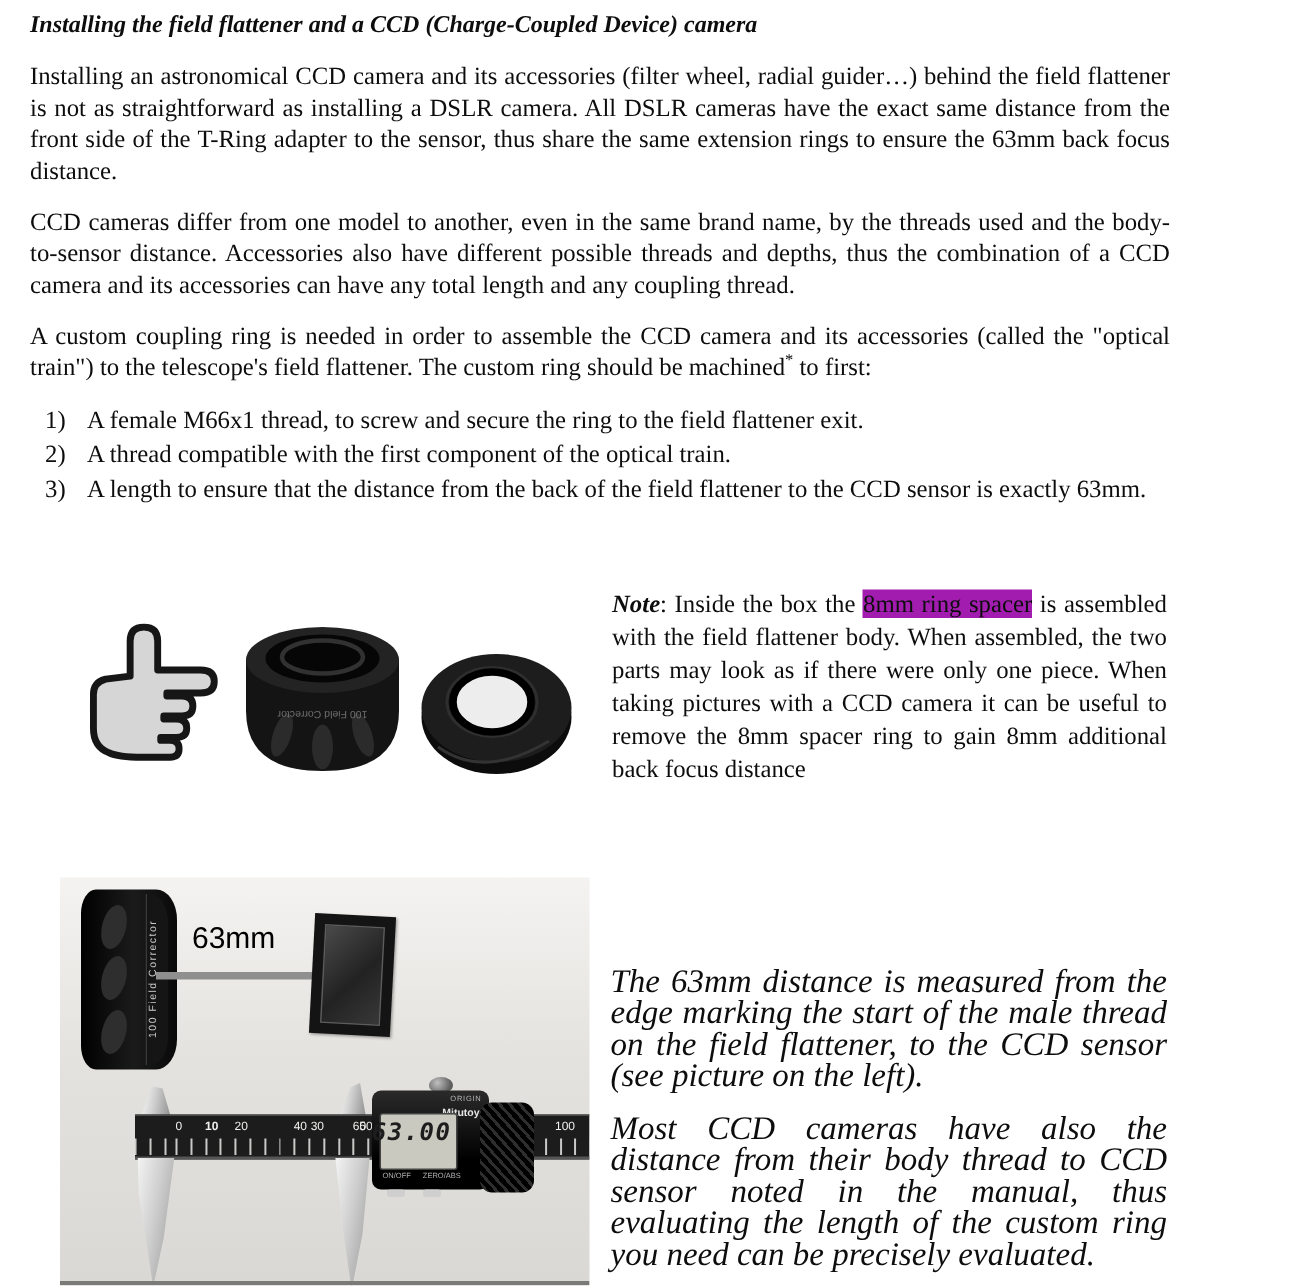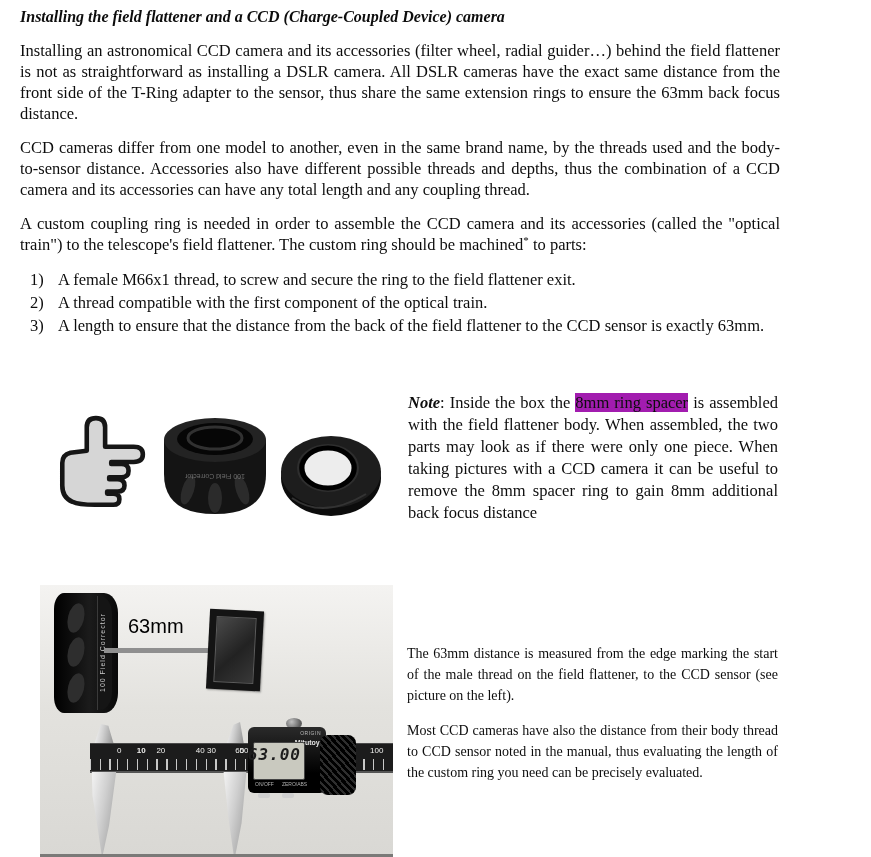--- a/index.html
+++ b/index.html
@@ -19,21 +19,21 @@
   .olist-txt { flex:1; padding-left:8px; text-align:left; }
 
   
   .note { position:absolute; left:408px; top:392px; width:370px;
           font-size:16.5px; line-height:22px; text-align:justify; }
   .note .nlabel { font-weight:bold; font-style:italic; }
   .hl { background:#a21caf; }
 
   
   .rightcol { position:absolute; left:407px; top:643px; width:371px; }
-  .rightcol p { font-size:14px; line-height:21px; text-align:justify; margin-bottom:14px; }
+  .rightcol p { font-size:22px; line-height:21px; text-align:justify; margin-bottom:14px;font-style:italic; }
 
   
   .fig1 { position:absolute; left:40px; top:400px; width:360px; height:150px; }
   .fig1 svg { position:absolute; }
   .svg-hand { left:8px; top:12px; }
   .svg-body { left:118px; top:10px; }
   .svg-ring { left:238px; top:28px; }
 
   
   .fig2 { position:absolute; left:40px; top:585px; width:353px; height:272px;
@@ -105,21 +105,21 @@
 </style>
 </head>
 <body>
 
 <div class="page">
 
   <div class="toptext">
     <h1 class="title">Installing the field flattener and a CCD (Charge-Coupled Device) camera</h1>
     <p class="body">Installing an astronomical CCD camera and its accessories (filter wheel, radial guider…) behind the field flattener is not as straightforward as installing a DSLR camera. All DSLR cameras have the exact same distance from the front side of the T-Ring adapter to the sensor, thus share the same extension rings to ensure the 63mm back focus distance.</p>
     <p class="body">CCD cameras differ from one model to another, even in the same brand name, by the threads used and the body-to-sensor distance. Accessories also have different possible threads and depths, thus the combination of a CCD camera and its accessories can have any total length and any coupling thread.</p>
-    <p class="body"><span>A custom coupling ring is needed in order to assemble the CCD camera and its accessories (called the "optical train") to the telescope's field flattener. The custom ring should be machined</span><sup class="star">*</sup><span> to parts:</span></p>
+    <p class="body"><span>A custom coupling ring is needed in order to assemble the CCD camera and its accessories (called the "optical train") to the telescope's field flattener. The custom ring should be machined</span><sup class="star">*</sup><span> to first:</span></p>
 
     <div class="olist">
       <div class="olist-row">
         <span class="olist-num">1)</span>
         <span class="olist-txt">A female M66x1 thread, to screw and secure the ring to the field flattener exit.</span>
       </div>
       <div class="olist-row">
         <span class="olist-num">2)</span>
         <span class="olist-txt">A thread compatible with the first component of the optical train.</span>
       </div>

